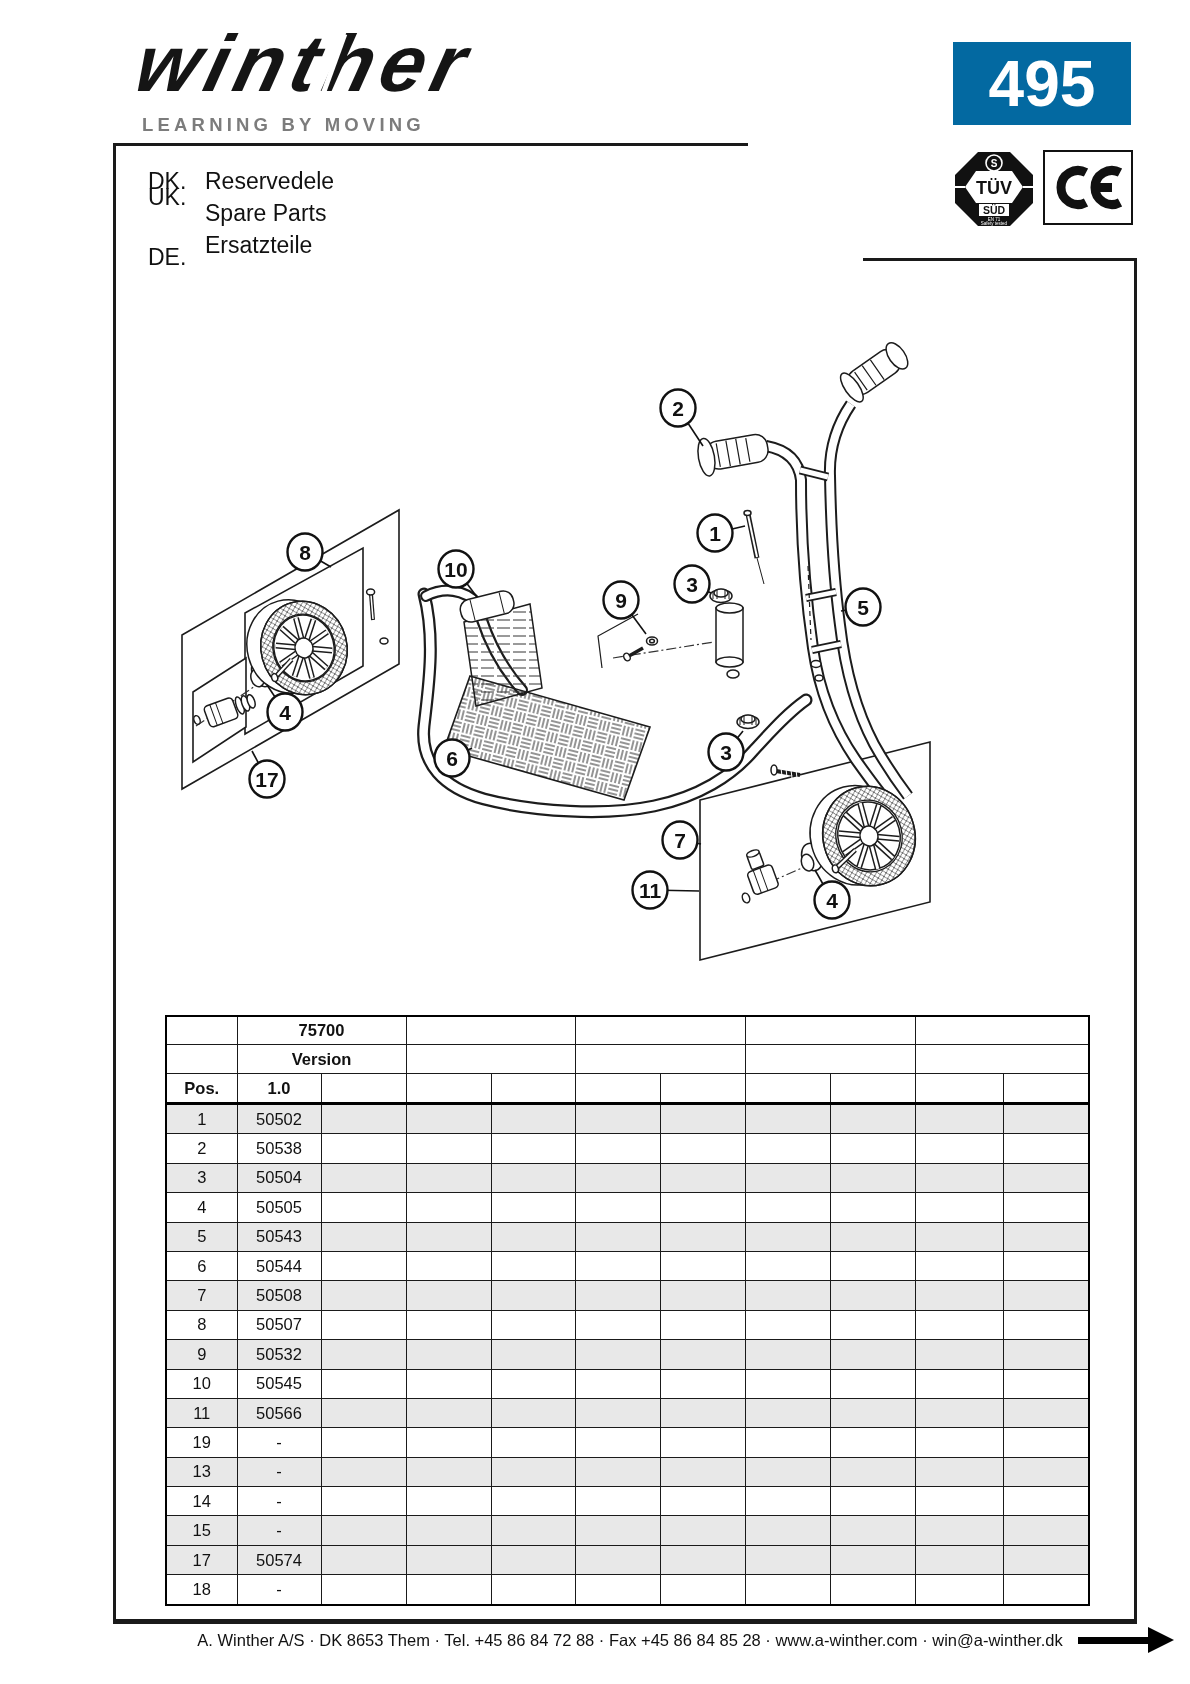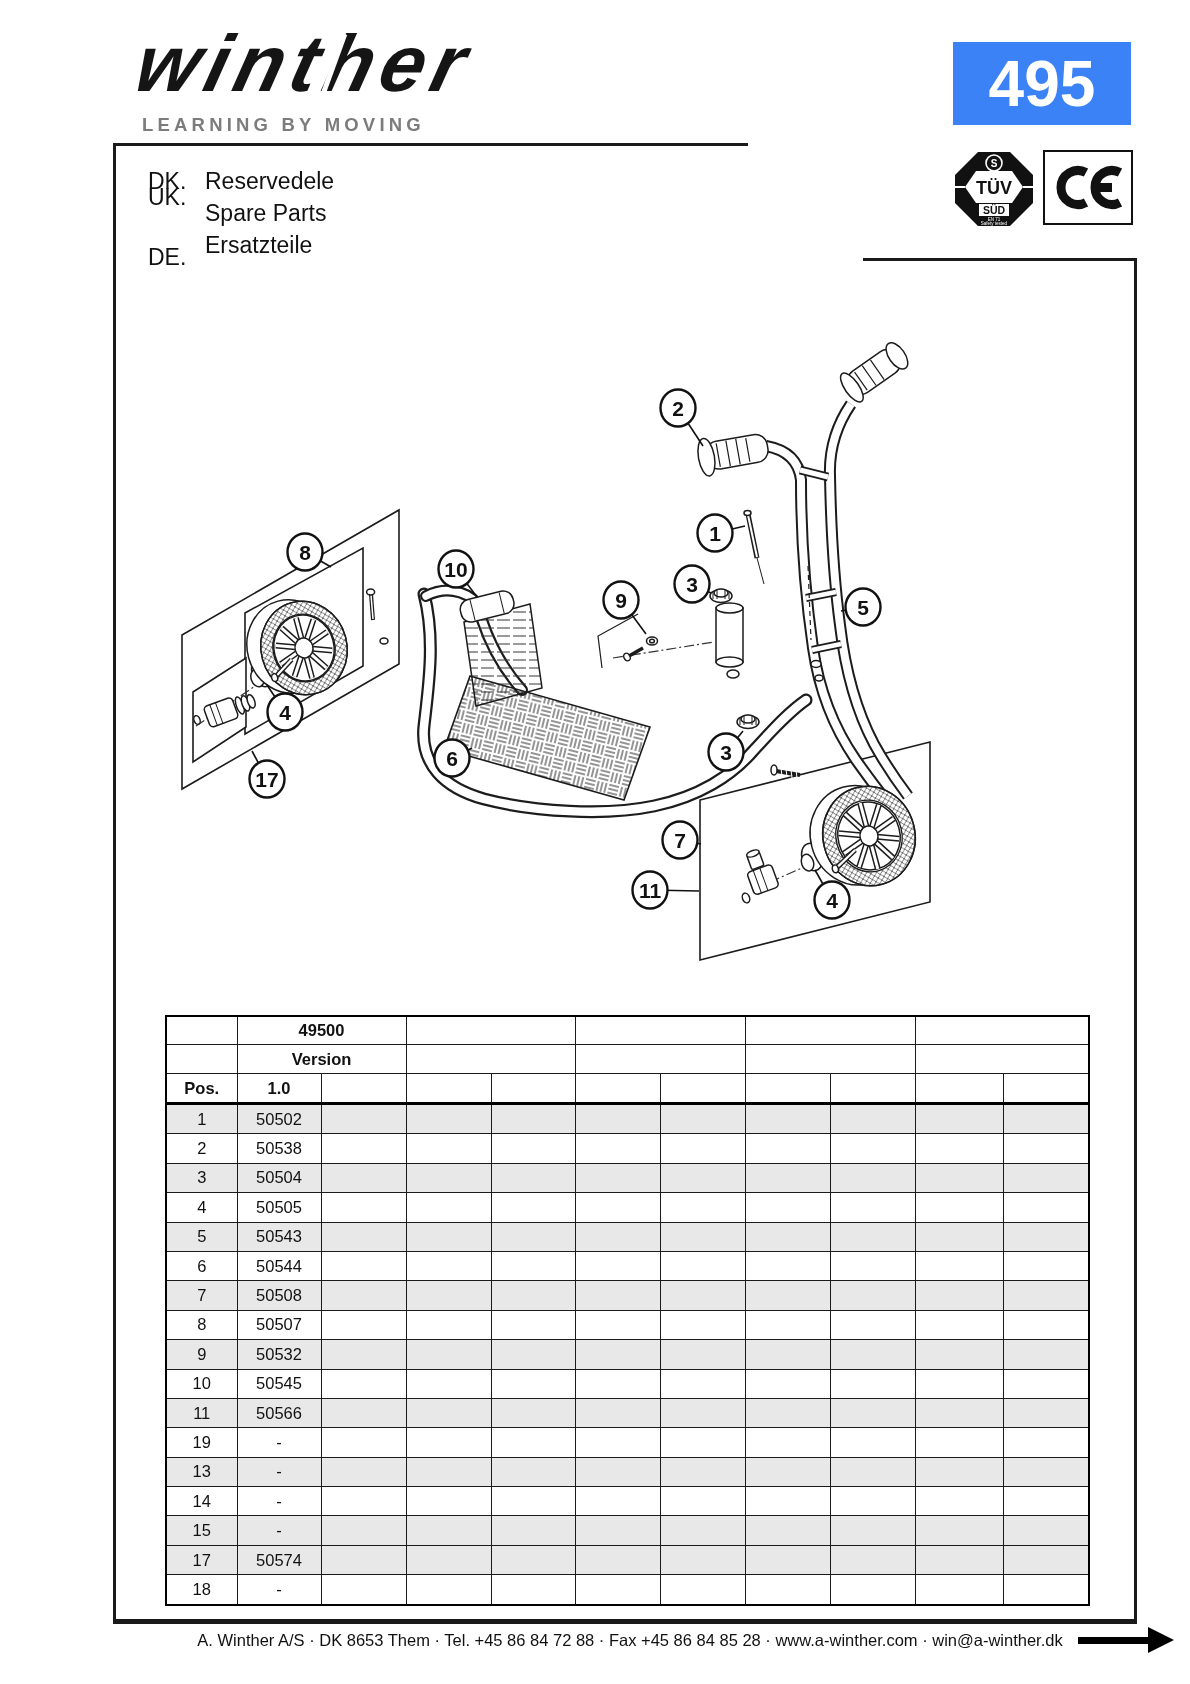--- a/index.html
+++ b/index.html
@@ -7,21 +7,21 @@
        font-family:"Liberation Sans", sans-serif;color:#111;overflow:hidden;}
   .abs{position:absolute;}
 
   
   .brand{left:138px;top:24px;font-size:80px;font-weight:bold;font-style:italic;
          letter-spacing:7px;transform:skewX(-14deg);color:#151515;line-height:80px;}
   .brand-cut{top:32px;width:5px;height:72px;background:#fff;transform:rotate(20deg);}
   .tagline{left:142px;top:114px;font-size:18.5px;font-weight:bold;letter-spacing:4.2px;color:#7c7c7c;}
 
   
-  .pagebox{left:953px;top:42px;width:178px;height:83px;background:#3b82f6;color:#fff;
+  .pagebox{left:953px;top:42px;width:178px;height:83px;background:#0369a1;color:#fff;
            display:flex;align-items:center;justify-content:center;font-size:64px;font-weight:bold;}
 
   
   .bl{background:#1a1a1a;}
   .frame-top{left:113px;top:143px;width:635px;height:3px;}
   .frame-step{left:863px;top:258px;width:274px;height:3px;}
   .frame-left{left:113px;top:143px;width:2.5px;height:1480px;}
   .frame-right{left:1134px;top:258px;width:2.5px;height:1365px;}
   .frame-bottom{left:113px;top:1619px;width:1024px;height:4.5px;}
 
@@ -379,21 +379,21 @@
       <col style="width:85px">
       <col style="width:85px">
       <col style="width:85px">
     <col style="width:85px">
       <col style="width:88px">
       <col style="width:86px">
   </colgroup>
   <thead>
     <tr class="h1">
       <td></td>
-      <td colspan="2">49500</td>
+      <td colspan="2">75700</td>
       <td colspan="2"></td>
       <td colspan="2"></td>
       <td colspan="2"></td>
       <td colspan="2"></td>
     </tr>
     <tr class="h2">
       <td></td>
       <td colspan="2">Version</td>
       <td colspan="2"></td>
       <td colspan="2"></td>

